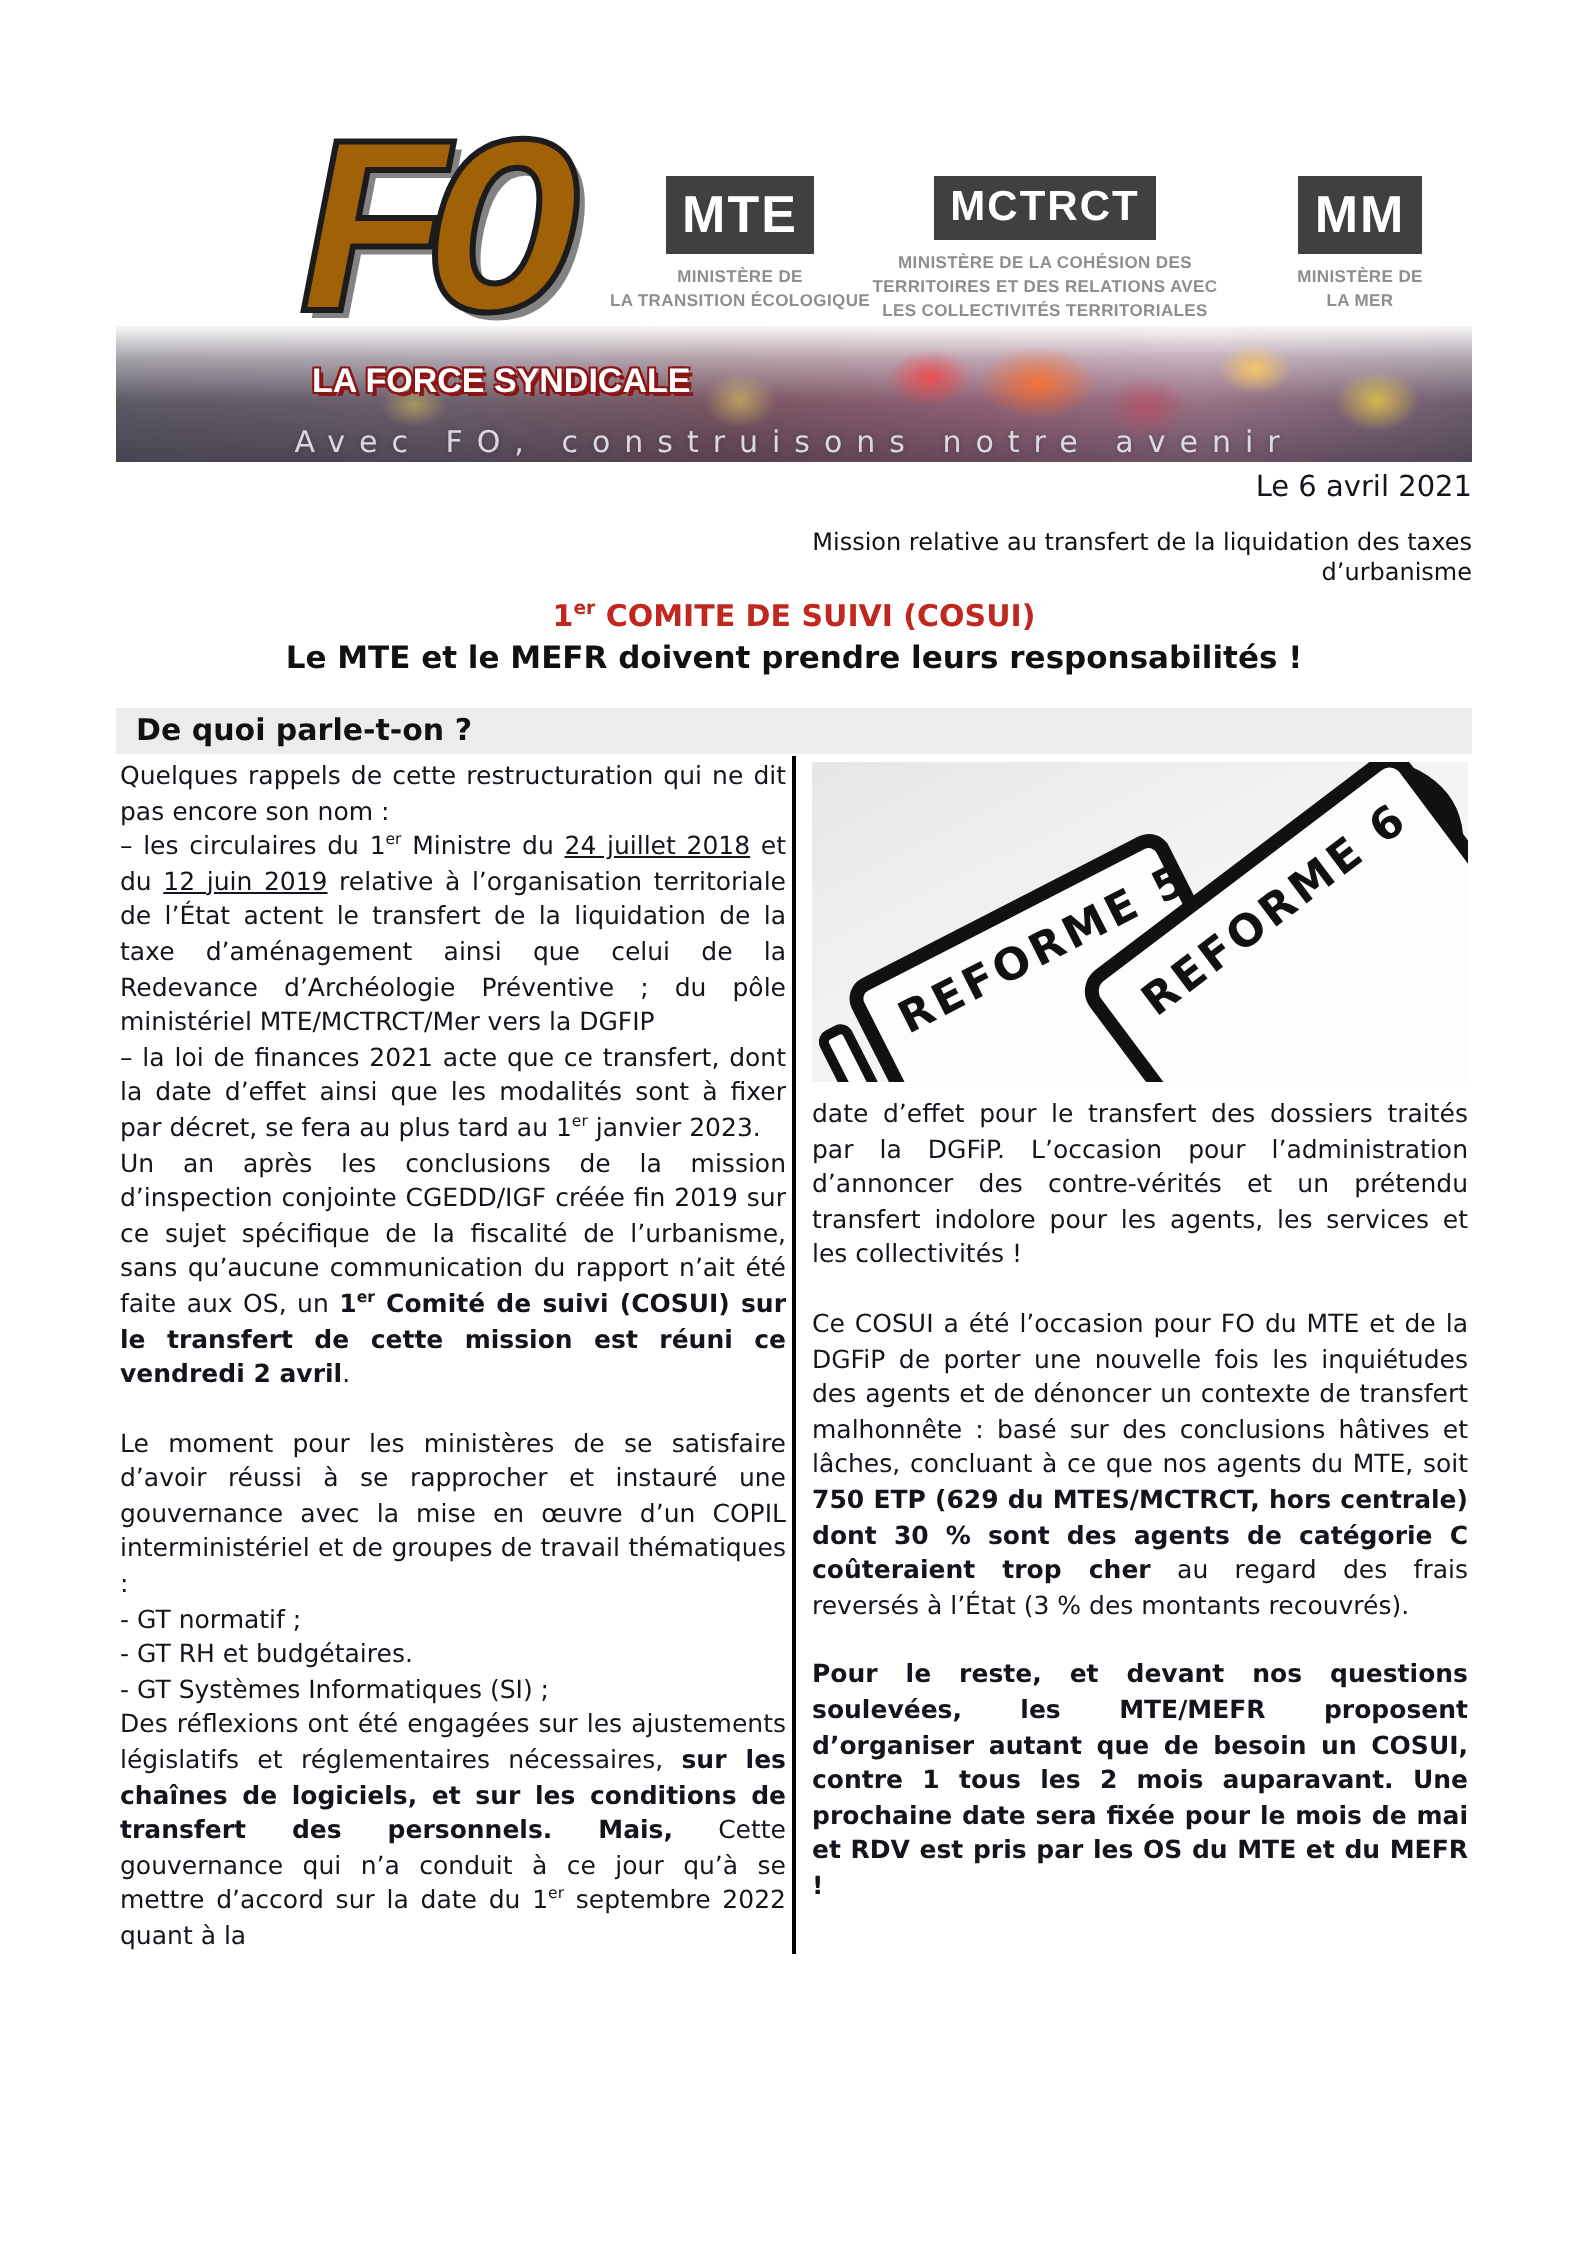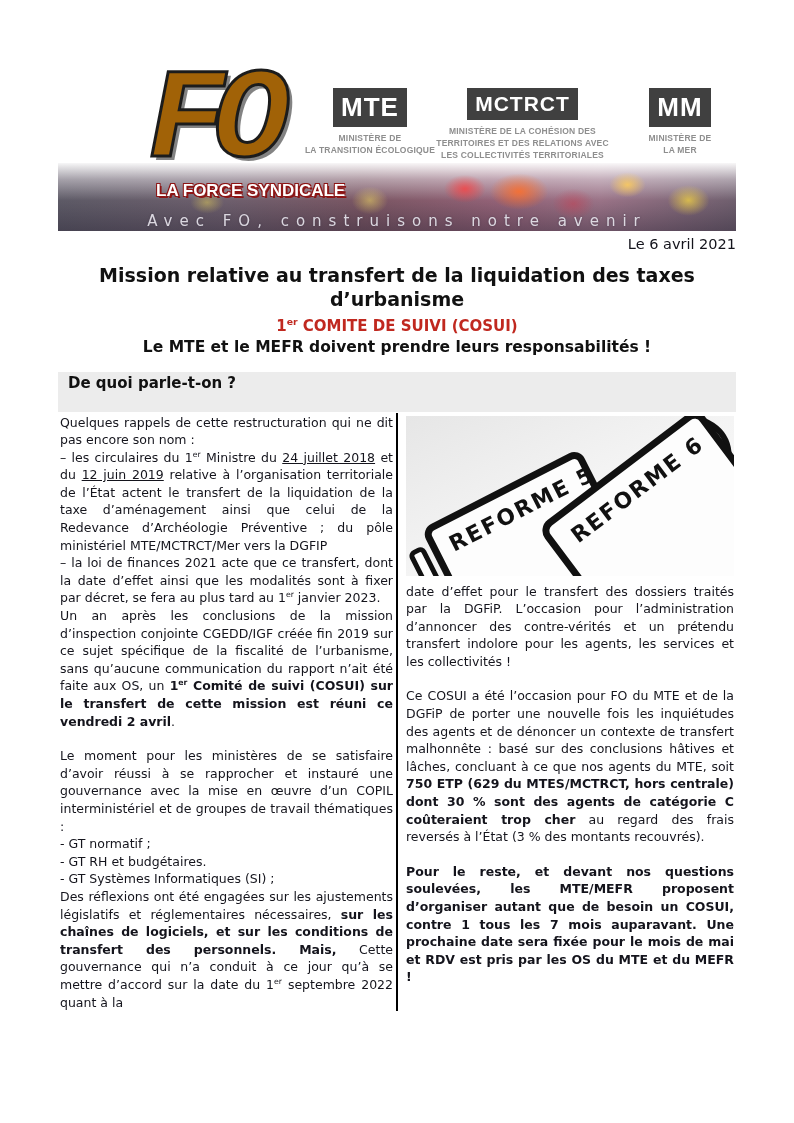--- a/index.html
+++ b/index.html
@@ -60,27 +60,27 @@
   #m-mte   { left:295px; width:150px; }
   #m-mte .box { font-size:26px; }
   #m-mctrct{ left:430px; width:185px; }
   #m-mctrct .box { font-size:21px; }
   #m-mm    { left:620px; width:120px; }
   #m-mm .box { font-size:26px; }
 
   
   .date-line { margin:4px 58px 0 0; text-align:right; font-size:14.5px; }
   .title-block { margin:12px 58px 0 58px; text-align:center; }
-  .title-main { font-size:19px; font-weight:bold; line-height:1.25; color:#111; }
+  .title-main { font-size:12px; font-weight:normal; line-height:1.25; color:#111;text-align:right; }
   .subtitle-red { margin-top:5px; font-size:15px; font-weight:bold; color:#c0281f; }
   .subtitle-black { margin-top:3px; font-size:15.5px; font-weight:bold; color:#111;text-align:center; }
 
   .section-bar {
     margin:16px 58px 0 58px; background:#ececec;
-    font-size:15px; font-weight:bold; padding:2px 10px 20px 10px; color:#111;
+    font-size:15px; font-weight:bold; padding:2px 10px 3px 10px; color:#111;
   }
 
   
   .columns { display:flex; margin:1px 58px 0 58px; align-items:stretch; }
   .col { font-size:12.5px; line-height:17.6px; text-align:justify; }
   .col.left  { width:333px; padding:1px 3px 0 2px; }
   .divider   { width:2px; background:#000; }
   .col.right { flex:1; padding:0 2px 0 8px; }
   .col p { margin:0; }
   .col p.gap { margin-top:17px; }
@@ -177,18 +177,18 @@
           </g>
           <g transform="rotate(-37 250 130)">
             <rect x="170" y="48" width="195" height="240" rx="10" fill="#fdfdfd" stroke="#111" stroke-width="7"></rect>
             <text x="190" y="82" font-family="DejaVu Sans, sans-serif" font-size="22" font-weight="bold" letter-spacing="2" fill="#111">REFORME 6</text>
           </g>
         </svg>
       </div>
       <div>
           <p><span>date d’effet pour le transfert des dossiers traités par la DGFiP. L’occasion pour l’administration d’annoncer des contre-vérités et un prétendu transfert indolore pour les agents, les services et les collectivités !</span></p>
           <p class="gap"><span>Ce COSUI a été l’occasion pour FO du MTE et de la DGFiP de porter une nouvelle fois les inquiétudes des agents et de dénoncer un contexte de transfert malhonnête : basé sur des conclusions hâtives et lâches, concluant à ce que nos agents du MTE, soit </span><span class="b">750 ETP (629 du MTES/MCTRCT, hors centrale) dont 30 % sont des agents de catégorie C coûteraient trop cher</span><span> au regard des frais reversés à l’État (3 % des montants recouvrés).</span></p>
-          <p class="gap"><span class="b">Pour le reste, et devant nos questions soulevées, les MTE/MEFR proposent d’organiser autant que de besoin un COSUI, contre 1 tous les 7 mois auparavant. Une prochaine date sera fixée pour le mois de mai et RDV est pris par les OS du MTE et du MEFR !</span></p>
+          <p class="gap"><span class="b">Pour le reste, et devant nos questions soulevées, les MTE/MEFR proposent d’organiser autant que de besoin un COSUI, contre 1 tous les 2 mois auparavant. Une prochaine date sera fixée pour le mois de mai et RDV est pris par les OS du MTE et du MEFR !</span></p>
         </div>
     </div>
   </div>
 
 </div>
 
 </body></html>

